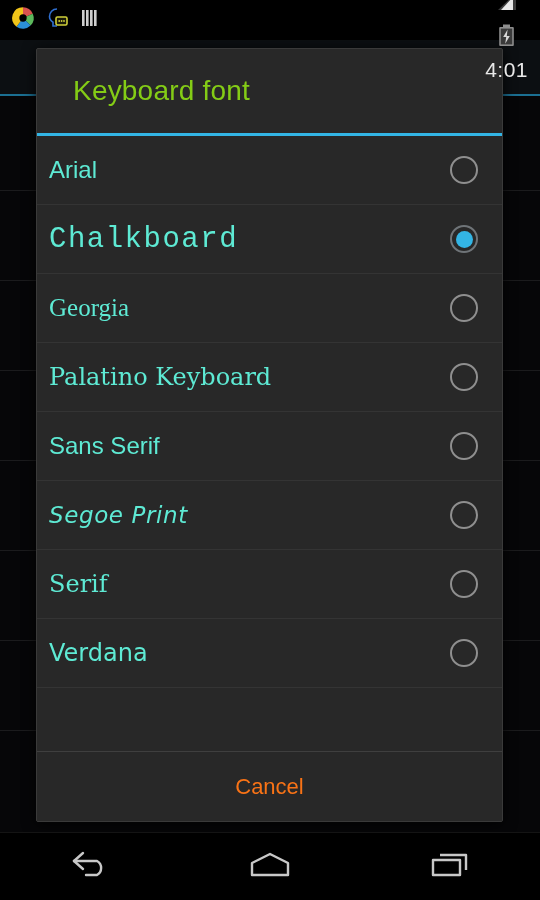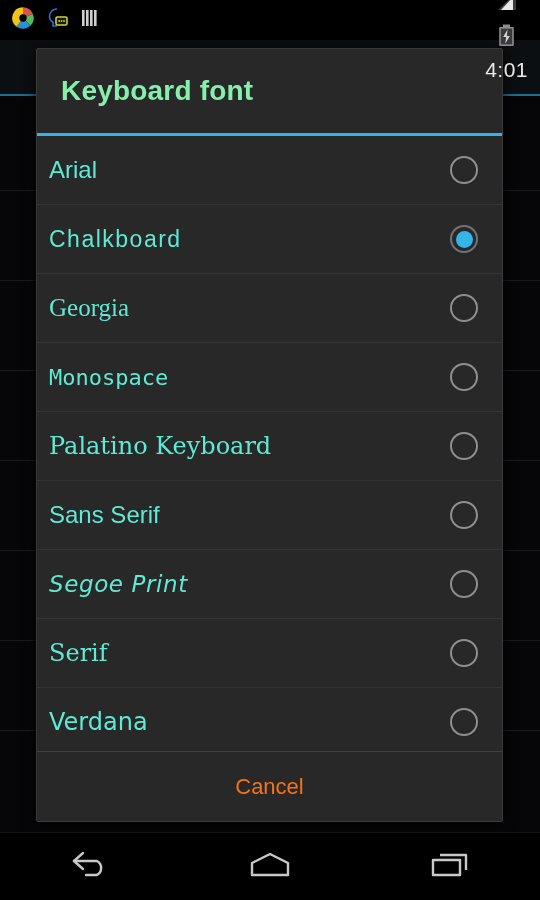--- a/index.html
+++ b/index.html
@@ -113,24 +113,25 @@
   }
   #dialog-title-bar {
     height: 84px;
     flex: 0 0 84px;
     display: flex;
     align-items: center;
     padding-left: 24px;
     box-sizing: border-box;
   }
   #dialog-title {
-    color: #86efac;
+    color: #84cc16;
     font-size: 28px;
-    font-weight: bold;
+    font-weight: normal;
     letter-spacing: 0.2px;
+    margin-left: 12px;
   }
   #title-divider {
     flex: 0 0 3px;
     height: 3px;
     background: #33b5e5;
   }
   #options-list {
     flex: 1 1 auto;
     overflow: hidden;
   }
@@ -146,21 +147,21 @@
   }
   .option-label {
     color: #5eead4;
     font-size: 24px;
     flex: 1 1 auto;
     white-space: nowrap;
     overflow: hidden;
   }
   
   .f-arial     { font-family: "Liberation Sans", sans-serif; }
-  .f-chalk     { font-family: Liberation Sans, sans-serif; font-style: normal; letter-spacing: 1.5px; font-size: 23px; }
+  .f-chalk     { font-family: Liberation Mono, monospace; font-style: normal; letter-spacing: 1.5px; font-size: 29px; }
   .f-georgia   { font-family: "Liberation Serif", serif; font-size: 25px; }
   .f-mono      { font-family: "DejaVu Sans Mono", monospace; font-size: 22px; }
   .f-palatino  { font-family: "DejaVu Serif", serif; font-size: 24px; }
   .f-sans      { font-family: "Liberation Sans", sans-serif; }
   .f-segoe     { font-family: "DejaVu Sans", sans-serif; font-style: italic; font-size: 23px; letter-spacing: 0.6px; }
   .f-serif     { font-family: "DejaVu Serif", serif; font-size: 24px; }
   .f-verdana   { font-family: "DejaVu Sans", sans-serif; font-size: 24px; }
 
   .radio {
     flex: 0 0 28px;
@@ -319,26 +320,20 @@
           </span>
       </div>
 
       <div class="option-row">
         <span class="option-label f-georgia">Georgia</span>
         <span class="radio">
             <span class="dot"></span>
           </span>
       </div>
 
-      <div class="option-row">
-        <span class="option-label f-mono">Monospace</span>
-        <span class="radio">
-            <span class="dot"></span>
-          </span>
-      </div>
 
       <div class="option-row">
         <span class="option-label f-palatino">Palatino Keyboard</span>
         <span class="radio">
             <span class="dot"></span>
           </span>
       </div>
 
       <div class="option-row">
         <span class="option-label f-sans">Sans Serif</span>

